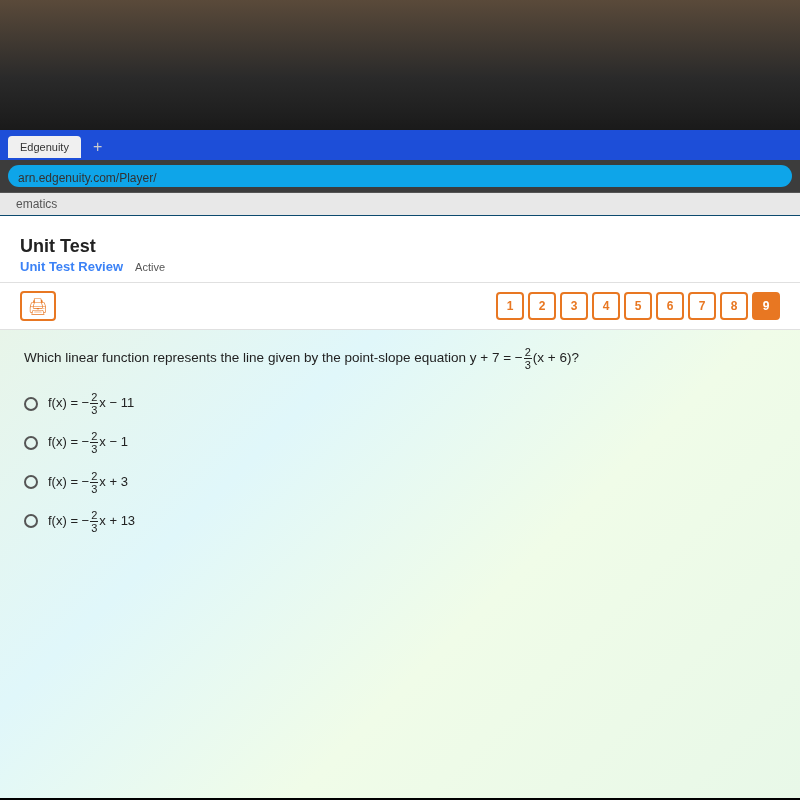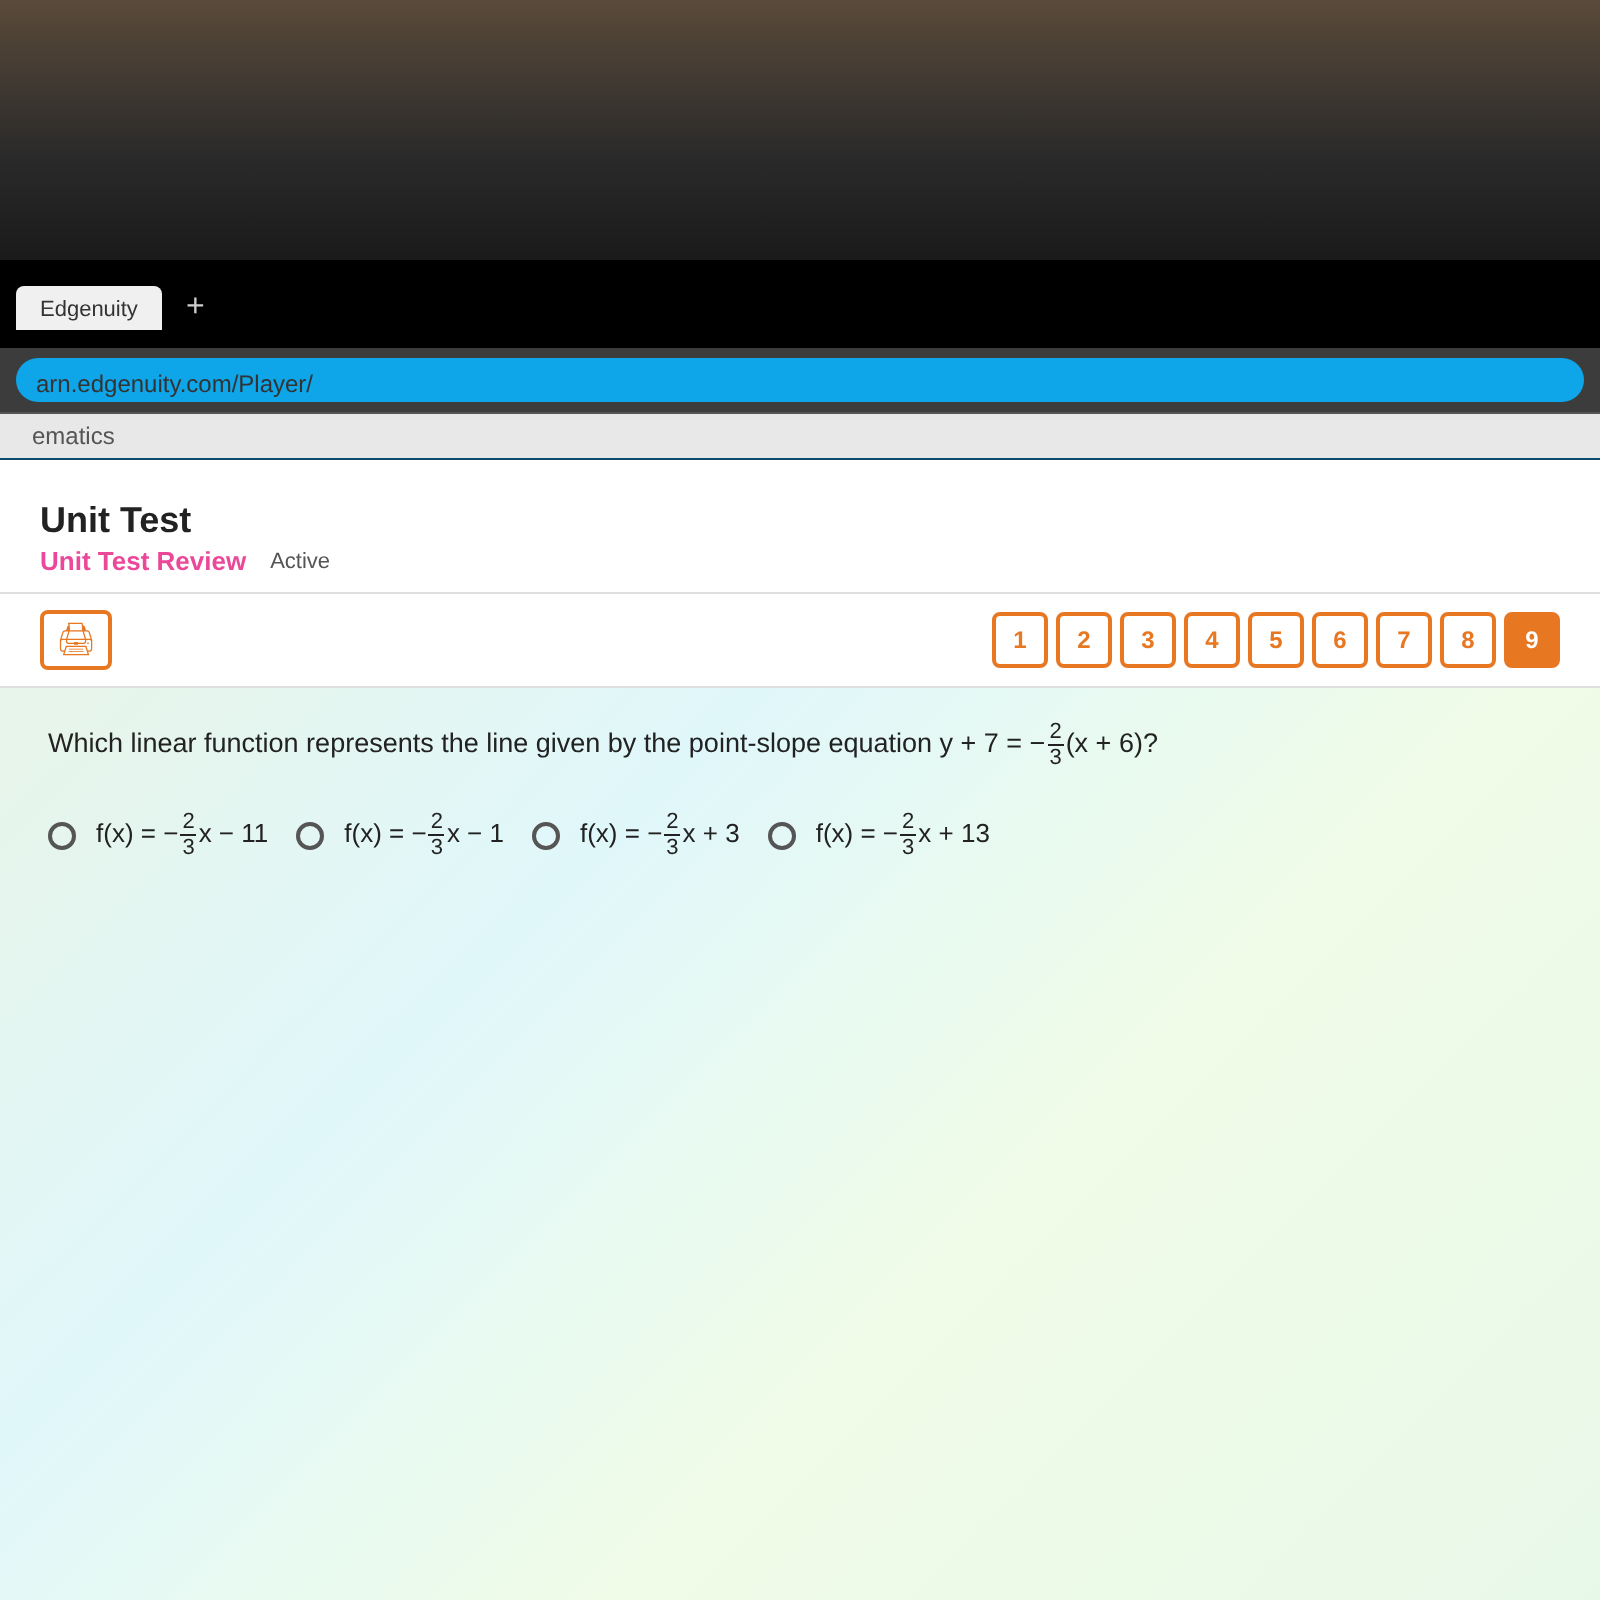--- a/index.html
+++ b/index.html
@@ -24,22 +24,22 @@
     .browser-chrome {
       width: 100%;
       background: #3c3c3c;
       border-bottom: 1px solid #555;
     }
 
     .tab-bar {
       display: flex;
       align-items: center;
       padding: 4px 8px 0 8px;
-      background: #000000;
-      height: 44px;
+      background: #1d4ed8;
+      height: 30px;
     }
 
     .tab {
       background: #f0f0f0;
       padding: 4px 12px;
       border-radius: 4px 4px 0 0;
       font-size: 12px;
       color: #333;
       margin-right: 4px;
     }
@@ -104,21 +104,21 @@
 
     .unit-subtitle-row {
       display: flex;
       align-items: center;
       gap: 12px;
     }
 
     .unit-subtitle {
       font-size: 13px;
       font-weight: bold;
-      color: #ec4899;
+      color: #3b82f6;
     }
 
     .active-badge {
       font-size: 11px;
       color: #555;
       background: transparent;
     }
 
     
     .toolbar {
@@ -177,20 +177,21 @@
 
     .question-text {
       font-size: 13.5px;
       color: #222;
       margin-bottom: 20px;
       line-height: 1.5;
     }
 
     .answer-options {
       display: flex;
+      flex-direction: column;
       gap: 14px;
     }
 
     .answer-option {
       display: flex;
       align-items: center;
       gap: 10px;
       cursor: pointer;
     }
 

